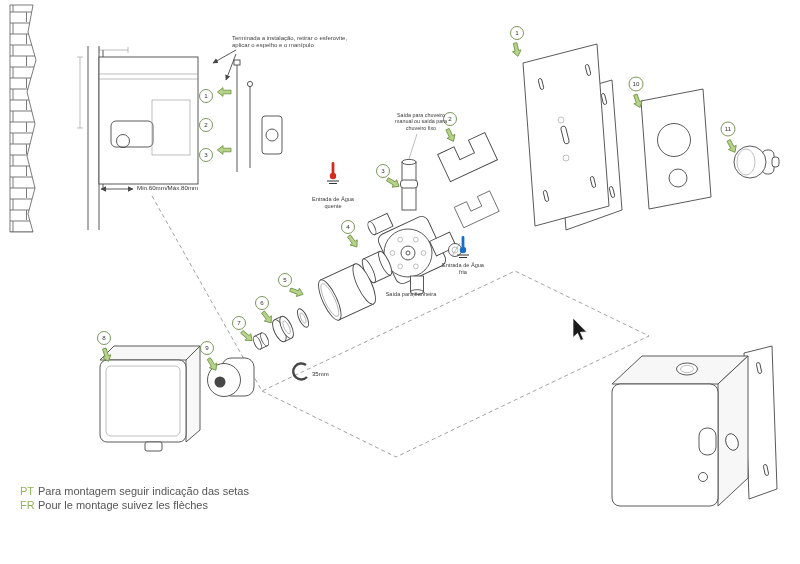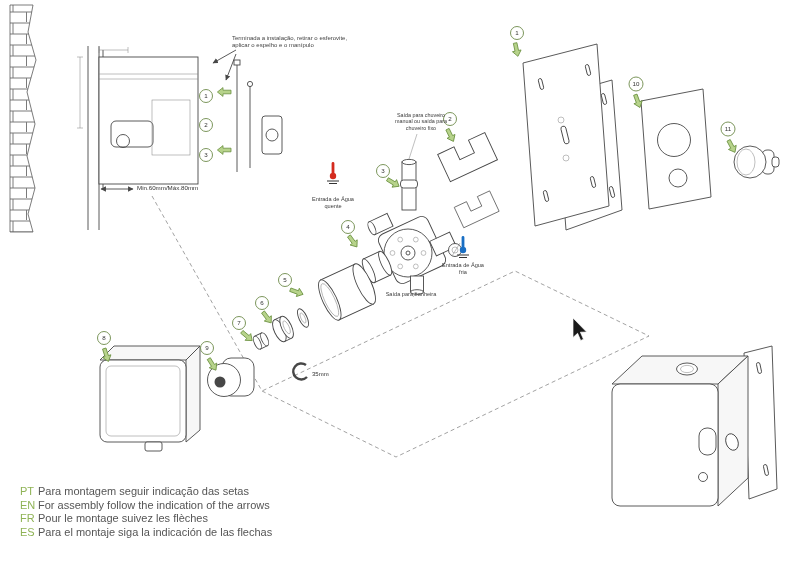--- a/index.html
+++ b/index.html
@@ -304,23 +304,17 @@
 <div class="lbl shower c">Saída para chuveiro manual ou saída para chuveiro fixo</div>
 <div class="lbl hot c">Entrada de Água quente</div>
 <div class="lbl cold c">Entrada de Água fria</div>
 <div class="lbl bath c">Saída para banheira</div>
 
 <div class="instructions">
   <div class="irow">
     <span class="lang">PT</span><span class="itext">Para montagem seguir indicação das setas</span>
   </div>
   <div class="irow">
-    <span class="lang">EN</span><span class="itext">For assembly follow the indication of the arrows</span>
-  </div>
-  <div class="irow">
     <span class="lang">FR</span><span class="itext">Pour le montage suivez les flèches</span>
   </div>
-  <div class="irow">
-    <span class="lang">ES</span><span class="itext">Para el montaje siga la indicación de las flechas</span>
-  </div>
 </div>
 
 </div>
 
 </body></html>

